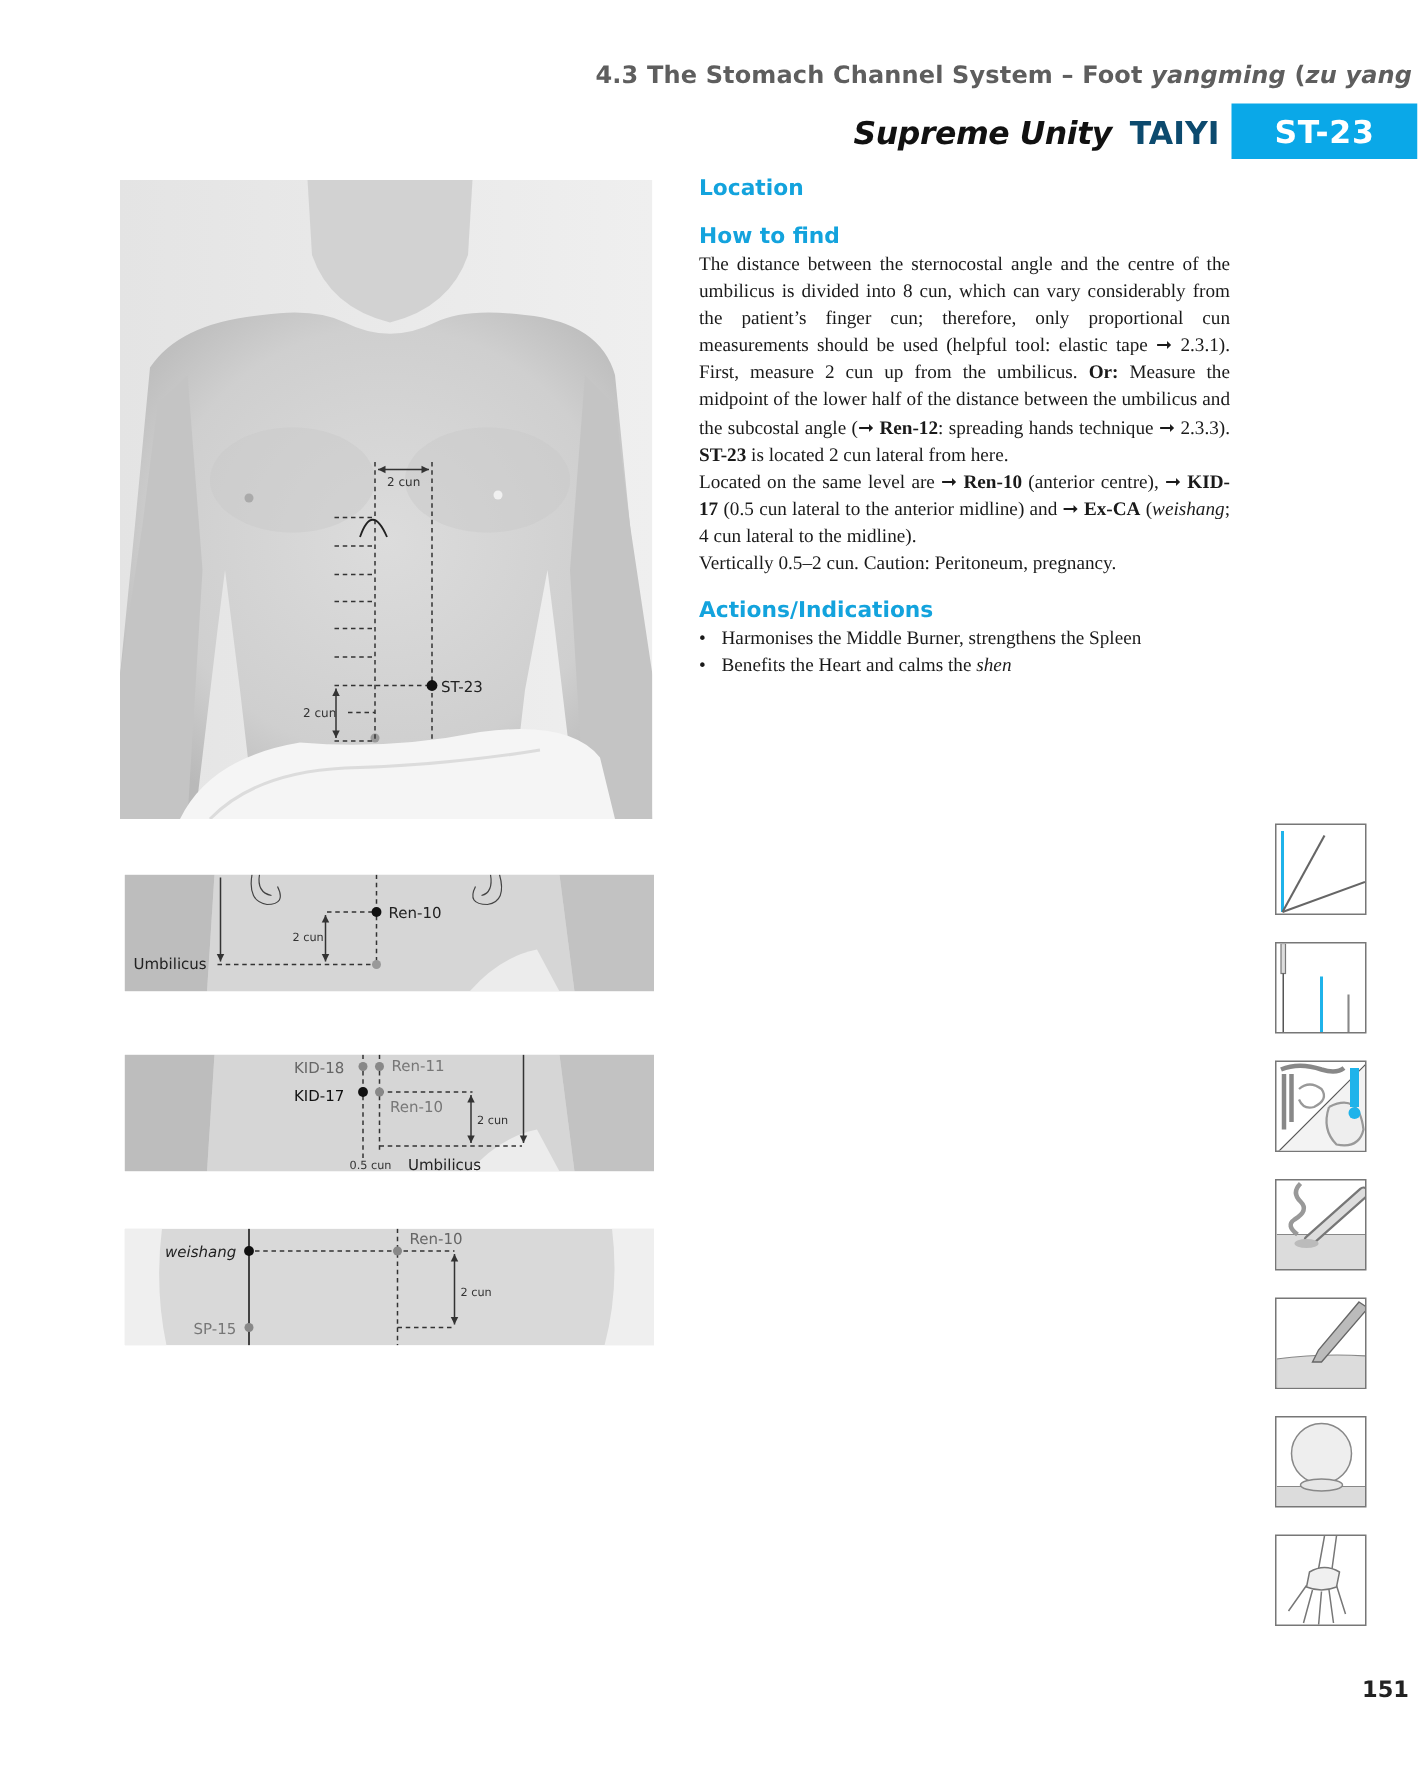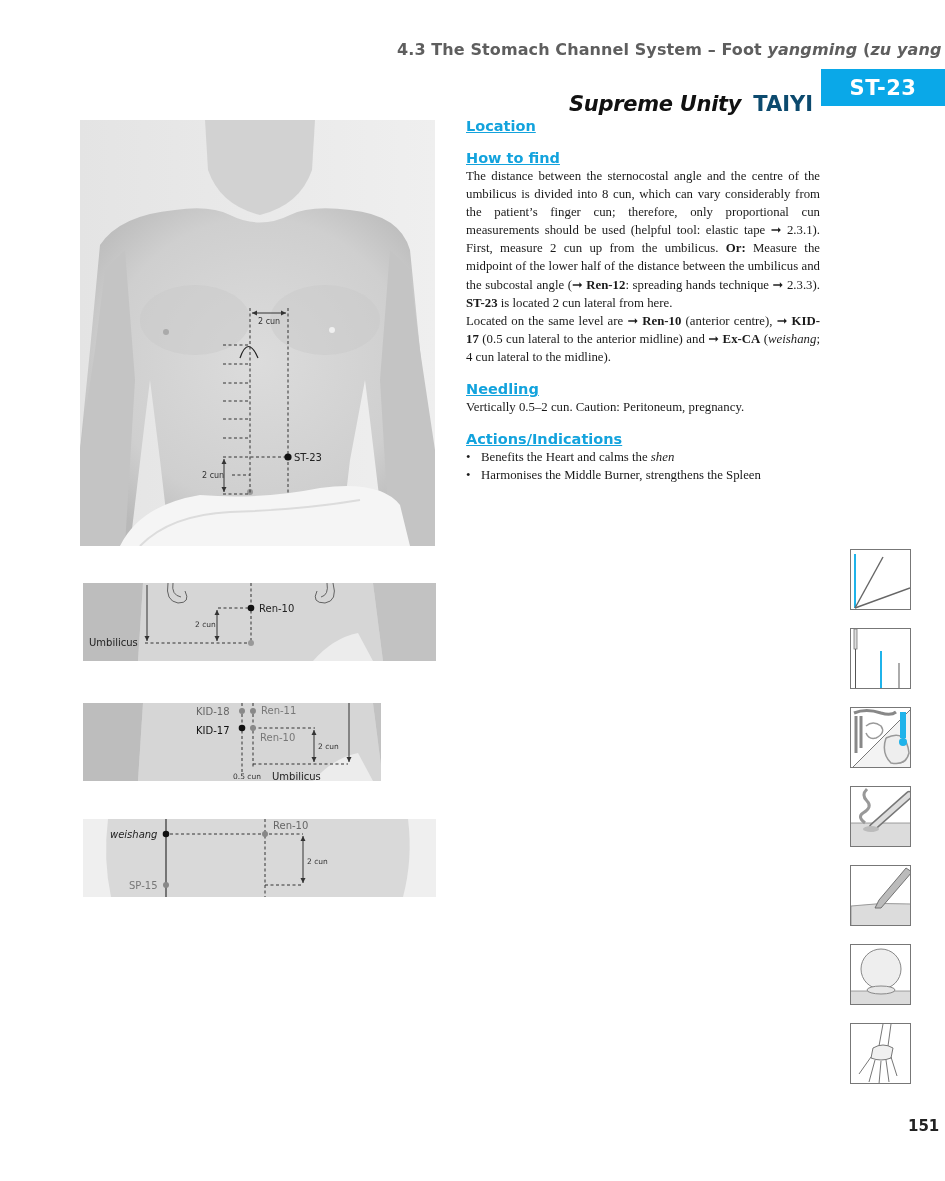--- a/index.html
+++ b/index.html
@@ -7,38 +7,38 @@
   body { position: relative; font-family: "DejaVu Serif", serif; color: #1a1a1a; }
 
   .running-head {
     position: absolute; left: 397px; top: 40px; width: 520px;
     font-family: "DejaVu Sans", sans-serif; font-weight: bold; font-size: 16px;
     color: #5e5e5e; white-space: nowrap; letter-spacing: 0.1px;
   }
   .running-head i { font-style: italic; }
 
   .point-title {
-    position: absolute; right: 132px; top: 92px;
+    position: absolute; right: 132px; top: 77px;
     font-family: "DejaVu Sans", sans-serif; font-weight: bold; font-size: 21px;
     white-space: nowrap; display: flex; align-items: flex-end; gap: 12px;
   }
   .point-title .en { font-style: italic; color: #111; letter-spacing: -0.3px; }
   .point-title .pinyin { color: #0c4a6e; font-style: normal; }
 
   .point-code-box {
     position: absolute; left: 821px; top: 69px; width: 124px; height: 37px;
     background: #0aa8e8; color: #fff;
     font-family: "DejaVu Sans", sans-serif; font-weight: bold; font-size: 21px;
     display: flex; align-items: center; justify-content: center; letter-spacing: 0.5px;
   }
 
   .text-col { position: absolute; left: 466px; top: 117px; width: 354px; }
   .sec-h {
     font-family: "DejaVu Sans", sans-serif; font-weight: bold; font-size: 14.5px;
-    color: #13a3dd; margin-top: 14px; line-height: 18px; text-decoration: underline;
+    color: #13a3dd; margin-top: 14px; line-height: 18px;
   }
   .sec-h:first-child { margin-top: 0; }
   .para {
     font-family: "Liberation Serif", serif; font-size: 12.8px; line-height: 18.1px;
     text-align: justify; color: #1a1a1a;
   }
   .para b { font-weight: bold; }
   .para i { font-style: italic; }
   .bullets { list-style: none; }
   .bullets li {
@@ -73,27 +73,26 @@
   <span>ST-23</span>
 </div>
 
 <div class="text-col">
   <div class="sec-h">Location</div>
 
   <div class="sec-h">How to find</div>
   <p class="para"><span>The distance between the sternocostal angle and the centre of the umbilicus is divided into 8 cun, which can vary considerably from the patient’s finger cun; therefore, only proportional cun measurements should be used (helpful tool: elastic tape ➞ 2.3.1). First, measure 2 cun up from the umbilicus. </span><b>Or:</b><span> Measure the midpoint of the lower half of the distance between the umbilicus and the subcostal angle (➞ </span><b>Ren-12</b><span>: spreading hands technique ➞ 2.3.3). </span><b>ST-23</b><span> is located 2 cun lateral from here.</span></p>
   <p class="para"><span>Located on the same level are ➞ </span><b>Ren-10</b><span> (anterior centre), ➞ </span><b>KID-17</b><span> (0.5 cun lateral to the anterior midline) and ➞ </span><b>Ex-CA</b><span> (</span><i>weishang</i><span>; 4 cun lateral to the midline).</span></p>
 
-  <div class="sec-h">Needling</div>
   <p class="para">Vertically 0.5–2 cun. Caution: Peritoneum, pregnancy.</p>
 
   <div class="sec-h">Actions/Indications</div>
   <ul class="bullets">
+    <li><span>Harmonises the Middle Burner, strengthens the Spleen</span></li>
     <li><span>Benefits the Heart and calms the </span><i>shen</i></li>
-    <li><span>Harmonises the Middle Burner, strengthens the Spleen</span></li>
   </ul>
 </div>
 
 <div class="photo" style="left:80px; top:120px; width:355px; height:426px;">
   <svg width="355" height="426" viewBox="0 0 355 426">
     <defs>
       <linearGradient id="bg1" x1="0" y1="0" x2="1" y2="0">
         <stop offset="0" stop-color="#e4e4e4"></stop>
           <stop offset="1" stop-color="#efefef"></stop>
       </linearGradient>
@@ -169,21 +168,21 @@
     <line x1="134" y1="27" x2="134" y2="58" stroke="#333" stroke-width="1"></line>
     <path d="M134 27 l-2.5 5 h5 Z M134 58 l-2.5 -5 h5 Z" fill="#333"></path>
     <circle cx="168" cy="25" r="3.3" fill="#111"></circle>
     <circle cx="168" cy="60" r="3" fill="#999"></circle>
     <text x="176" y="29" font-size="10" fill="#222" class="lbl">Ren-10</text>
     <text x="112" y="44" font-size="7.5" fill="#333" class="lbl">2 cun</text>
     <text x="6" y="63" font-size="10" fill="#222" class="lbl">Umbilicus</text>
   </svg>
 </div>
 
-<div class="photo" style="left:83px; top:703px; width:298px; height:78px;text-align:right;">
+<div class="photo" style="left:83px; top:703px; width:353px; height:78px;text-align:right;">
   <svg width="353" height="78" viewBox="0 0 353 78">
     <rect width="353" height="78" fill="#cfcfcf"></rect>
     <path d="M0 0 L60 0 L55 78 L0 78 Z" fill="#bdbdbd"></path>
     <path d="M290 0 L353 0 L353 78 L300 78 Z" fill="#c2c2c2"></path>
     <path d="M60 0 L290 0 L300 78 L55 78 Z" fill="#d6d6d6"></path>
     <path d="M230 78 Q250 55 275 50 L290 78 Z" fill="#ececec"></path>
     <g stroke="#333" stroke-width="1" fill="none" stroke-dasharray="3,2.5">
       <line x1="159" y1="0" x2="159" y2="70"></line>
       <line x1="170" y1="0" x2="170" y2="65"></line>
       <line x1="170" y1="25" x2="232" y2="25"></line>

